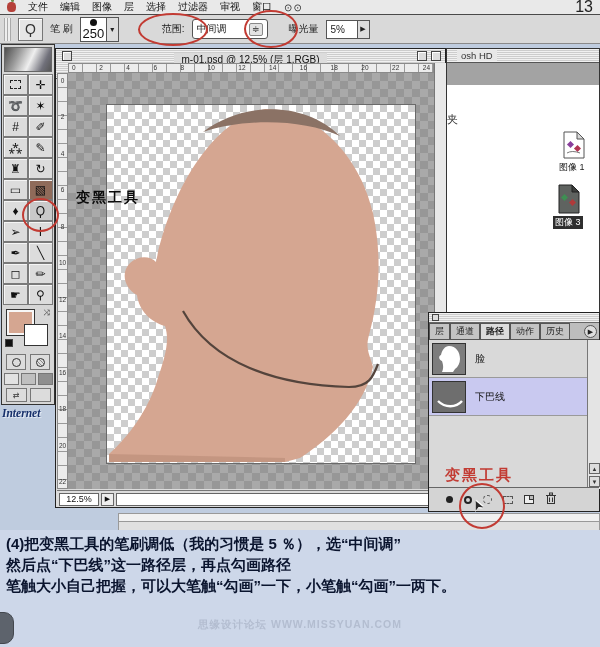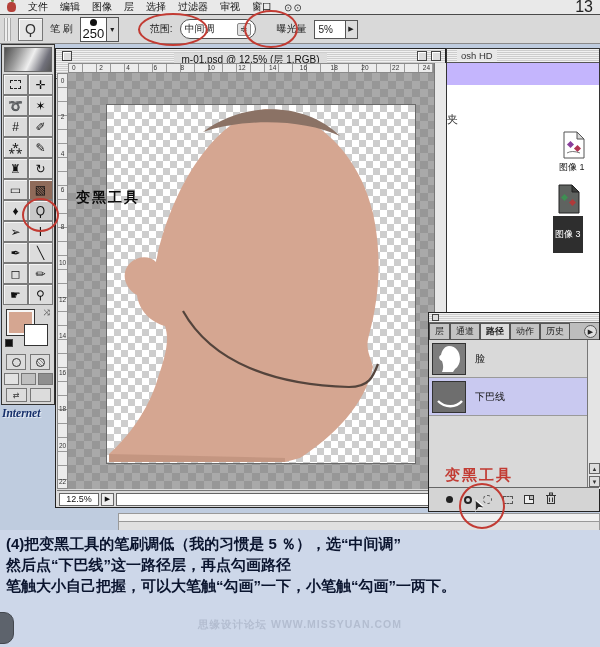--- a/index.html
+++ b/index.html
@@ -19,21 +19,21 @@
   
   .optionsbar{position:absolute;left:0;top:15px;width:600px;height:29px;background:#d9d9d9;
     border-bottom:1px solid #8a8a8a;display:flex;align-items:center;gap:7px;padding:0 4px;font-size:10px;color:#222}
   .grip{width:7px;height:23px;background:repeating-linear-gradient(90deg,#aaa 0 1px,#eee 1px 3px);flex:0 0 auto}
   .toolchip{width:25px;height:23px;border:1px solid #777;background:#e6e6e6;display:flex;align-items:center;justify-content:center;font-size:14px;color:#333;box-shadow:inset 1px 1px 0 #fff}
   .brushwrap{display:flex;align-items:center}
   .brushbox{width:27px;height:25px;border:1px solid #555;background:#fff;display:flex;flex-direction:column;align-items:center;justify-content:center;gap:1px}
   .brushdot{width:7px;height:7px;border-radius:50%;background:#111}
   .brushsize{font-size:13px;line-height:1;color:#111}
   .ddarrow{width:12px;height:25px;border:1px solid #555;border-left:none;background:#ddd;display:flex;align-items:center;justify-content:center;font-size:8px;color:#222}
-  .selectbox{width:76px;height:20px;border:1px solid #555;border-radius:10px;background:#fff;display:flex;align-items:center;justify-content:space-between;padding:0 4px;font-size:10px}
+  .selectbox{width:76px;height:20px;border:1px solid #555;border-radius:3px;background:#fff;display:flex;align-items:center;justify-content:space-between;padding:0 4px;font-size:10px}
   .stepper{font-size:9px;background:#e3e3e3;border:1px solid #888;border-radius:2px;padding:0 2px;line-height:11px}
   .valuebox{width:32px;height:19px;border:1px solid #555;background:#fff;display:flex;align-items:center;padding-left:4px;font-size:10px}
   .spinbtn{width:12px;height:19px;border:1px solid #555;border-left:none;background:#ddd;font-size:7px;display:flex;align-items:center;justify-content:center}
 
   .red-ellipse{position:absolute;border:2px solid #c23b33;border-radius:50%;pointer-events:none;z-index:60}
 
   
   .toolpalette{position:absolute;left:1px;top:44px;width:54px;height:361px;background:#d6d6d6;border:1px solid #333}
   .pal-art{margin:2px;height:25px;border:1px solid #666;background:linear-gradient(115deg,#4e4e4e 0%,#9a9a9a 28%,#efefef 55%,#70707a 82%,#555 100%)}
   .tgrid{display:grid;grid-template-columns:25px 25px;margin-left:1px}
@@ -52,29 +52,29 @@
   .scrbtn{width:15px;height:12px;border:1px solid #777;background:#e2e2e2}
   .scrbtn.mid{background:#bfbfbf}
   .scrbtn.dark{background:#8f8f8f}
   .irrow{display:flex;gap:3px;justify-content:center;margin-top:3px}
   .irbtn{width:21px;height:14px;border:1px solid #777;background:#dcdcdc;font-size:8px;display:flex;align-items:center;justify-content:center;color:#333}
 
   .internet{position:absolute;left:2px;top:407px;font-family:"Liberation Serif",serif;font-style:italic;font-weight:bold;
     font-size:11.5px;color:#17306b;text-shadow:1px 1px 0 #e4ebf6}
 
   
-  .finderwin{position:absolute;left:446px;top:48px;width:154px;height:464px;background:#c4b5fd;border:1px solid #333}
+  .finderwin{position:absolute;left:446px;top:48px;width:154px;height:464px;background:#a3a3a3;border:1px solid #333}
   .stripes{background:repeating-linear-gradient(180deg,#f1f1f1 0 1px,#cdcdcd 1px 2px)}
   .ftitle{position:absolute;left:0;top:0;right:0;height:14px;border-bottom:1px solid #555;font-size:9.5px;color:#333;line-height:13px;padding-left:10px}
   .finfo{position:absolute;left:0;top:14px;right:0;height:22px;background:#e3e3e3;border-bottom:1px solid #999;
     font-size:8.5px;color:#666;display:flex;align-items:flex-end;padding:0 0 2px 10px}
   .fcontent{position:absolute;left:0;top:36px;right:0;bottom:0;background:#fff}
   .ficon{position:absolute}
   .flabel{position:absolute;font-size:9px;color:#222;white-space:nowrap}
-  .flabel.sel{background:#2e2e2e;color:#fff;padding:12px 2px}
+  .flabel.sel{background:#2e2e2e;color:#fff;padding:0 2px}
   .jiafrag{position:absolute;left:447px;top:112px;font-size:11px;color:#333;z-index:5}
 
   
   .canvaswin{position:absolute;left:55px;top:48px;width:391px;height:460px;background:#dcdcdc;border:1px solid #222}
   .wtitle{position:absolute;left:0;top:0;right:0;height:30px;border-bottom:1px solid #555;text-align:center}
   .wtitle .ttxt{background:#dcdcdc;padding:0 8px;display:inline-block;font-size:10px;line-height:13px;color:#111}
   .closebox{position:absolute;left:6px;top:2px;width:10px;height:10px;border:1px solid #444;background:#ddd;box-shadow:inset 1px 1px 0 #fff;z-index:2}
   .winbtn{position:absolute;top:2px;width:10px;height:10px;border:1px solid #444;background:#ddd;box-shadow:inset 1px 1px 0 #fff;z-index:2}
   .topruler{position:absolute;left:12px;top:14px;width:366px;height:10px;background:#ececec;border:1px solid #8a8a8a;
     display:flex;justify-content:space-between;padding:0 3px;font-size:6.5px;color:#333;
@@ -244,21 +244,21 @@
     <div class="grip"></div>
     <div class="toolchip">Ϙ</div>
     <span>笔 刷</span>
     <div class="brushwrap">
       <div class="brushbox">
         <div class="brushdot"></div>
         <div class="brushsize">250</div>
       </div>
       <div class="ddarrow">▾</div>
     </div>
-    <span style="margin-left:24px">范围:</span>
+    <span style="margin-left:36px">范围:</span>
     <div class="selectbox">
       <span>中间调</span>
       <span class="stepper">≑</span>
     </div>
     <span style="margin-left:14px">曝光量</span>
     <div style="display:flex">
       <div class="valuebox">5%</div>
       <div class="spinbtn">▶</div>
     </div>
   </div>

